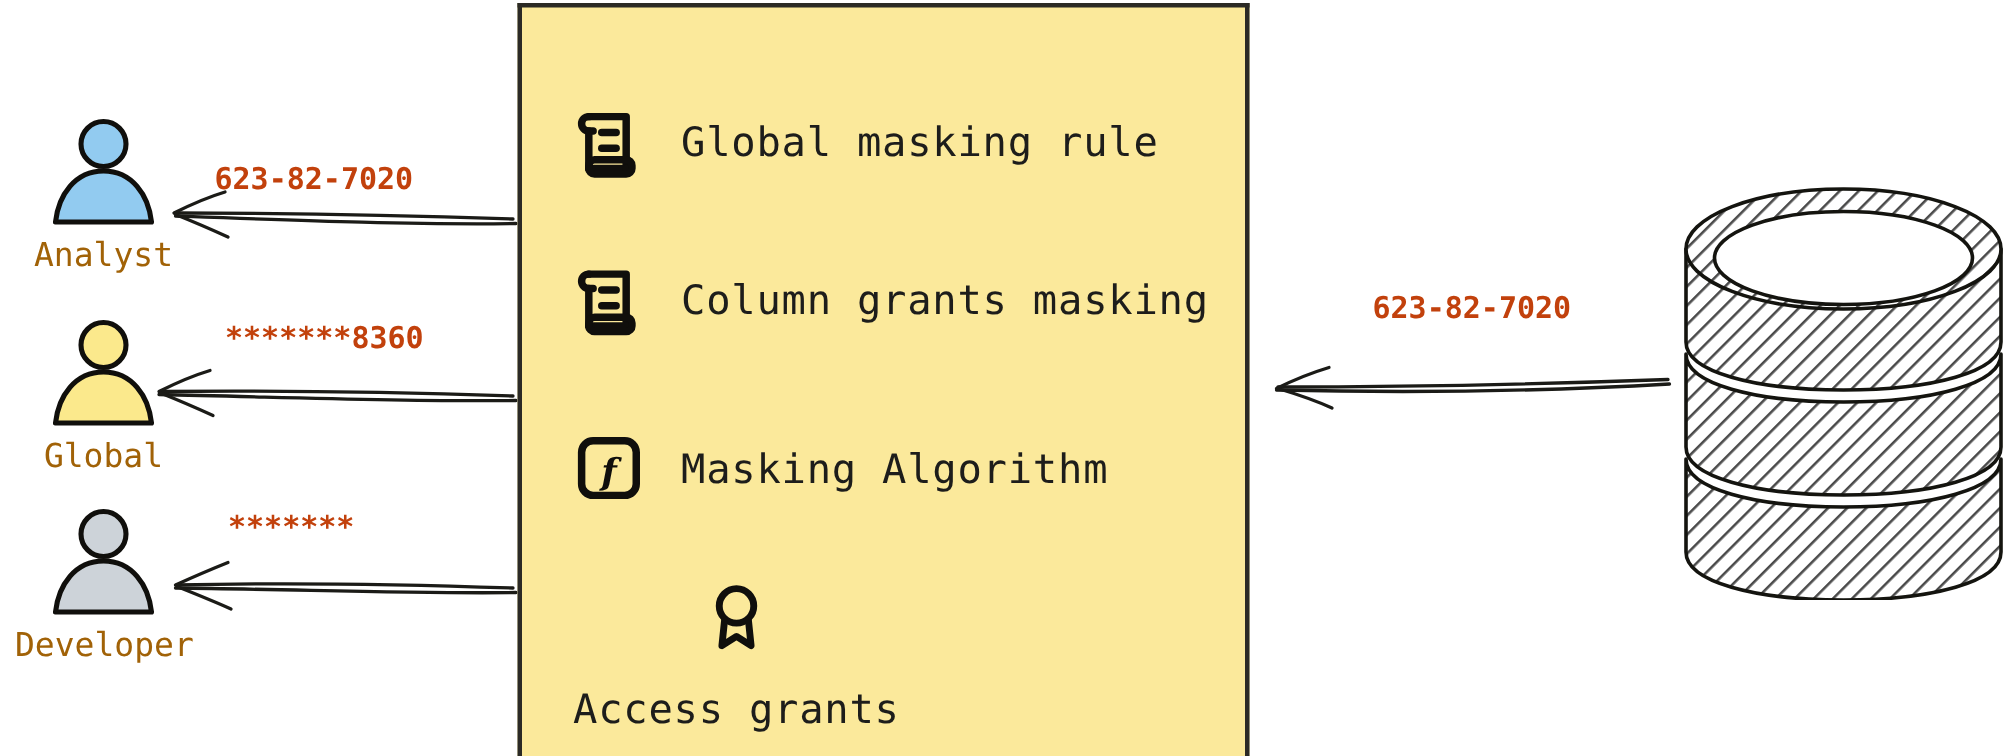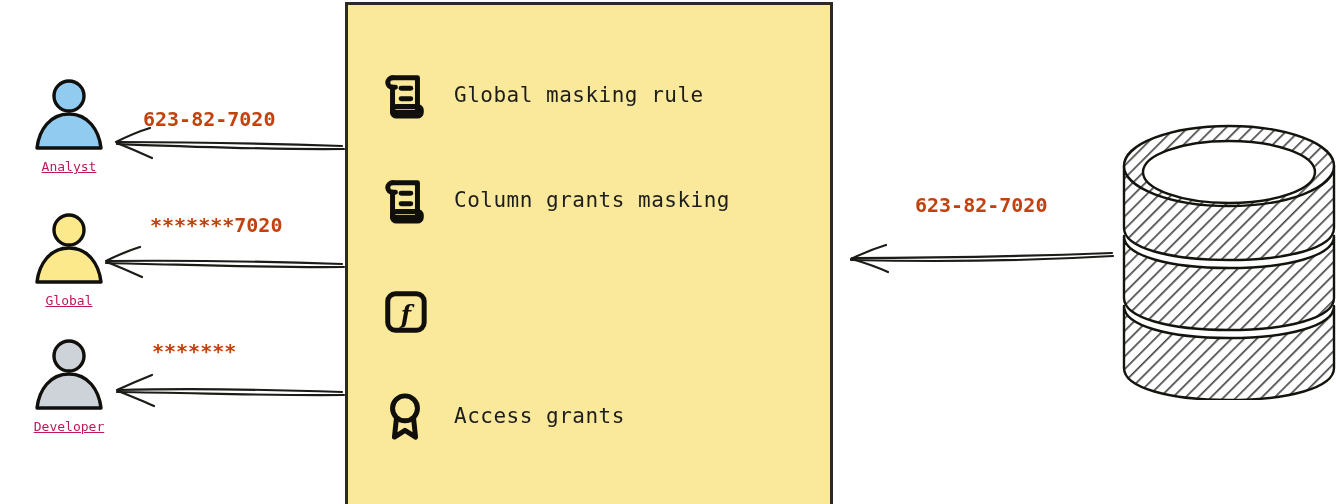--- a/index.html
+++ b/index.html
@@ -45,52 +45,51 @@
     height: 56px;
   }
   .policy-row .row-icon {
     width: 46px;
     height: 50px;
     flex: 0 0 46px;
     display: block;
   }
   .policy-row .row-label {
     font-family: "DejaVu Sans Mono", "Liberation Mono", monospace;
-    font-size: 21px;
+    font-size: 27px;
     letter-spacing: 0.5px;
     color: #1d1d1b;
     white-space: nowrap;
     line-height: 1;
   }
   #policy-row-0 { top: 62px; }
   #policy-row-1 { top: 167px; }
   #policy-row-2 { top: 280px; }
-  #policy-row-3 { top: 383px; }
+  #policy-row-3 { top: 383px; flex-direction: column; }
 
   
   .actor {
     position: absolute;
     left: 10px;
     width: 118px;
     text-align: center;
   }
   .actor .actor-avatar {
     width: 78px;
     height: 80px;
     display: block;
     margin: 0 auto;
   }
   .actor .actor-name {
     font-family: "DejaVu Sans Mono", "Liberation Mono", monospace;
-    font-size: 13px;
-    color: #be185d;
+    font-size: 22px;
+    color: #a16207;
     line-height: 1;
     margin-top: 2px;
     letter-spacing: 0px;
-    text-decoration: underline;
   }
   #actor-0 { top: 78px; }
   #actor-1 { top: 212px; }
   #actor-2 { top: 338px; }
 
   
   .flow-label {
     position: absolute;
     font-family: "DejaVu Sans Mono", "Liberation Mono", monospace;
     font-weight: bold;
@@ -186,20 +185,21 @@
       <rect x="11" y="38" width="30" height="10" rx="4" fill="none" stroke="#100f0c" stroke-width="5.2"></rect>
     </svg>
     <div class="row-label">Column grants masking</div>
   </div>
 
   <div class="policy-row" id="policy-row-2">
     <svg class="row-icon" viewBox="0 0 48 52">
       <rect x="6" y="6" width="38" height="38" rx="8" fill="none" stroke="#100f0c" stroke-width="5.2"></rect>
       <text x="25" y="36" text-anchor="middle" font-family="DejaVu Serif, Liberation Serif, serif" font-size="25" font-style="italic" font-weight="bold" fill="#100f0c">f</text>
     </svg>
+    <div class="row-label">Masking Algorithm</div>
   </div>
 
   <div class="policy-row" id="policy-row-3">
     <svg class="row-icon" viewBox="0 0 48 52">
       <circle cx="24" cy="18" r="13" fill="none" stroke="#100f0c" stroke-width="5.2"></circle>
       <path d="M15,29 L13,48 L24,41 L35,48 L33,29" fill="none" stroke="#100f0c" stroke-width="5.2" stroke-linecap="round" stroke-linejoin="round"></path>
     </svg>
     <div class="row-label">Access grants</div>
   </div>
 </div>
@@ -222,21 +222,21 @@
 
 <div class="actor" id="actor-2">
   <svg class="actor-avatar" viewBox="0 0 78 80">
     <circle cx="39" cy="18" r="15" fill="#cdd3d9" stroke="#100f0c" stroke-width="3.4"></circle>
     <path d="M39,36 C20,36 9,52 7,70 L71,70 C69,52 58,36 39,36 Z" fill="#cdd3d9" stroke="#100f0c" stroke-width="3.4" stroke-linejoin="round"></path>
   </svg>
   <div class="actor-name">Developer</div>
 </div>
 
 <div class="flow-label" id="flow-label-analyst">623-82-7020</div>
-<div class="flow-label" id="flow-label-support">*******7020</div>
+<div class="flow-label" id="flow-label-support">*******8360</div>
 <div class="flow-label" id="flow-label-developer">*******</div>
 <div class="flow-label" id="flow-label-source">623-82-7020</div>
 
 <div class="database">
   <svg viewBox="0 0 222 280" xmlns="http://www.w3.org/2000/svg">
     <g stroke="#14140f" stroke-width="2.4" stroke-linejoin="round">
 
       <path d="M6,186 C6,186 6,246 6,248 C6,268 52,280 111,280 C170,280 216,268 216,248 C216,246 216,186 216,186 C216,206 170,218 111,218 C52,218 6,206 6,186 Z" fill="url(#hatch)"></path>
 
       <path d="M6,116 C6,116 6,176 6,178 C6,198 52,210 111,210 C170,210 216,198 216,178 C216,176 216,116 216,116 C216,136 170,148 111,148 C52,148 6,136 6,116 Z" fill="url(#hatch)"></path>

